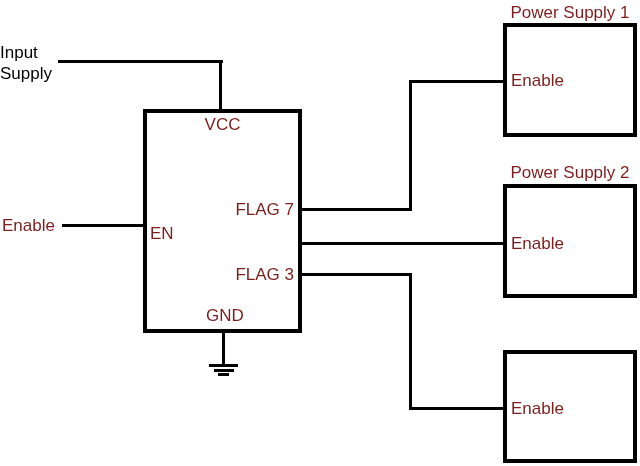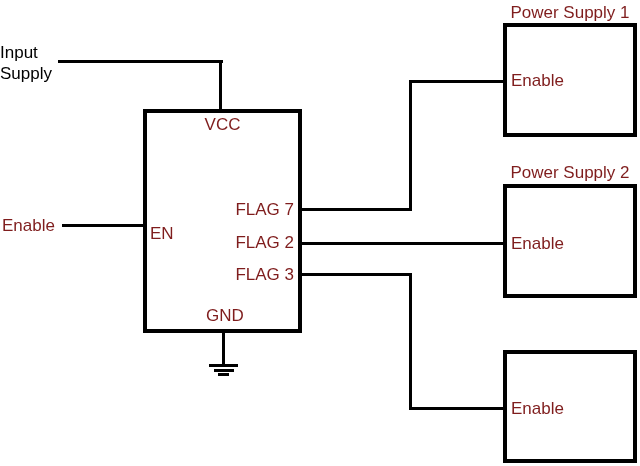--- a/index.html
+++ b/index.html
@@ -52,21 +52,20 @@
   <div class="two-line" style="left:0px; top:42px; width:56px;">
     <span>Input</span>
     <span>Supply</span>
   </div>
   <div class="lbl" style="left:2px; top:217px;">Enable</div>
 
   <div class="box" style="left:143px; top:109px; width:159px; height:224px;"></div>
   <div class="lbl center" style="left:143px; top:116px; width:159px;">VCC</div>
   <div class="lbl" style="left:150px; top:225px;text-align:right;">EN</div>
   <div class="lbl right" style="left:143px; top:201px; width:151px;">FLAG 7</div>
-  <div class="lbl right" style="left:143px; top:234px; width:151px;">FLAG 2</div>
   <div class="lbl right" style="left:143px; top:266px; width:151px;">FLAG 3</div>
   <div class="lbl center" style="left:143px; top:307px; width:164px;">GND</div>
 
   <div class="lbl center" style="left:503px; top:4px; width:134px;">Power Supply 1</div>
   <div class="box" style="left:503px; top:23px; width:134px; height:114px;"></div>
   <div class="lbl" style="left:511px; top:72px;">Enable</div>
 
   <div class="lbl center" style="left:503px; top:164px; width:134px;">Power Supply 2</div>
   <div class="box" style="left:503px; top:184px; width:134px; height:114px;"></div>
   <div class="lbl" style="left:511px; top:235px;">Enable</div>

